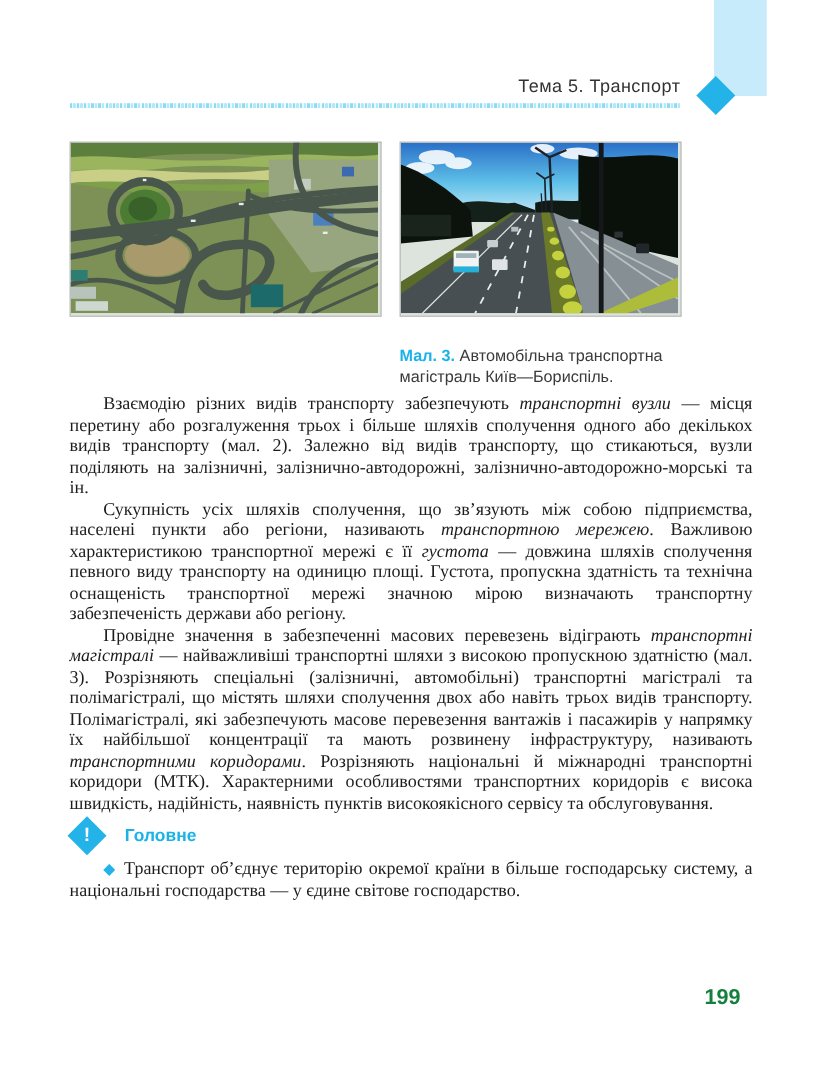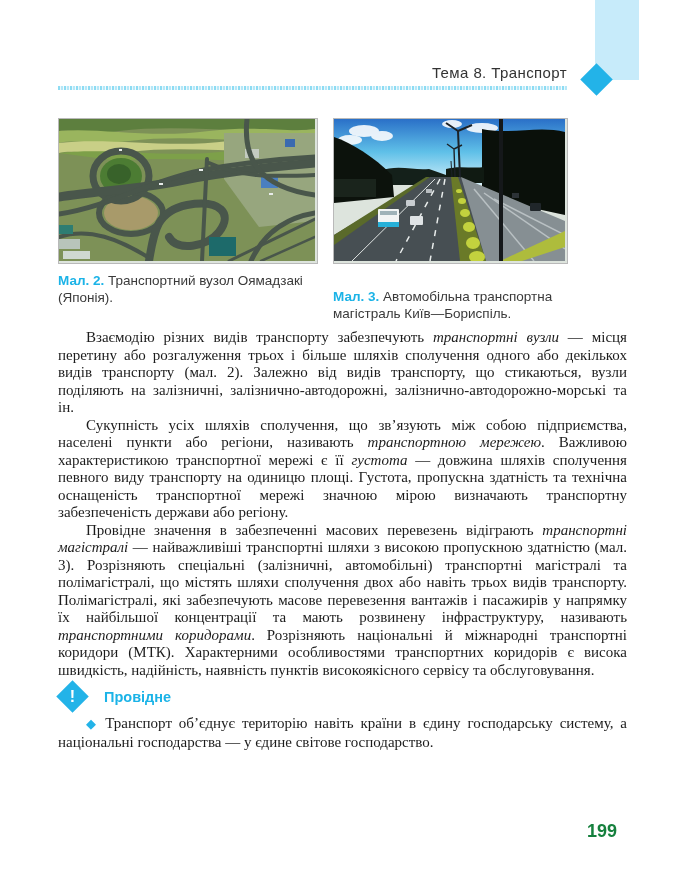--- a/index.html
+++ b/index.html
@@ -47,21 +47,21 @@
   .page-number{left:587px;top:821px;font-family:"Liberation Sans",sans-serif;
       font-weight:bold;font-size:18px;color:#15803d;}
 </style>
 </head>
 <body>
 
 <div class="page">
 
   <div class="abs corner-bar"></div>
   <div class="abs corner-diamond"></div>
-  <div class="abs header-title">Тема 8. Транспорт</div>
+  <div class="abs header-title">Тема 5. Транспорт</div>
   <div class="abs dotted-rule"></div>
 
   <div class="abs figure fig1">
     <svg width="256" height="142" viewBox="0 0 256 142">
       <rect x="0" y="0" width="256" height="142" fill="#7d9157"></rect>
 
       <path d="M0,0 H256 V10 C200,16 120,4 60,12 C30,16 10,10 0,12 Z" fill="#5d7f3e"></path>
       <path d="M0,12 C40,8 90,20 150,12 C200,6 230,14 256,10 V20 C200,26 130,14 70,22 C35,26 15,20 0,24 Z" fill="#9ab55e"></path>
       <path d="M0,24 C50,18 110,30 170,22 C210,17 235,24 256,20 V30 C200,37 130,25 70,33 C35,37 15,30 0,34 Z" fill="#c9cf87"></path>
       <path d="M0,34 C50,28 110,40 170,32 C210,27 235,34 256,30 V40 C190,46 120,36 60,42 Z" fill="#7da049"></path>
@@ -174,36 +174,33 @@
         <rect x="46" y="92" width="17" height="4" fill="#9fb2b8"></rect>
         <rect x="76" y="97" width="13" height="9" rx="1" fill="#dfe3e5"></rect>
         <rect x="72" y="81" width="9" height="6" rx="1" fill="#c8cdd1"></rect>
         <rect x="92" y="70" width="6" height="4" fill="#b8bdc0"></rect>
         <rect x="196" y="84" width="11" height="8" rx="1" fill="#20262a"></rect>
         <rect x="178" y="74" width="7" height="5" fill="#2c3236"></rect>
       </g>
     </svg>
   </div>
 
-  <div class="abs caption cap1">
-    <span class="cap-label">Мал. 2.</span><span> Транспортний вузол Оямадзакі (Японія).</span>
-  </div>
   <div class="abs caption cap2">
     <span class="cap-label">Мал. 3.</span><span> Автомобільна транспортна магістраль Київ—Бориспіль.</span>
   </div>
 
   <div class="abs body-text">
     <p><span>Взаємодію різних видів транспорту забезпечують </span><span class="it">транспортні вузли</span><span> — місця перетину або розгалуження трьох і більше шляхів сполучення одного або декількох видів транспорту (мал. 2). Залежно від видів транспорту, що стикаються, вузли поділяють на залізничні, залізнично-автодорожні, залізнично-автодорожно-морські та ін.</span></p>
     <p><span>Сукупність усіх шляхів сполучення, що зв’язують між собою підприємства, населені пункти або регіони, називають </span><span class="it">транспортною мережею</span><span>. Важливою характеристикою транспортної мережі є її </span><span class="it">густота</span><span> — довжина шляхів сполучення певного виду транспорту на одиницю площі. Густота, пропускна здатність та технічна оснащеність транспортної мережі значною мірою визначають транспортну забезпеченість держави або регіону.</span></p>
     <p><span>Провідне значення в забезпеченні масових перевезень відіграють </span><span class="it">транспортні магістралі</span><span> — найважливіші транспортні шляхи з високою пропускною здатністю (мал. 3). Розрізняють спеціальні (залізничні, автомобільні) транспортні магістралі та полімагістралі, що містять шляхи сполучення двох або навіть трьох видів транспорту. Полімагістралі, які забезпечують масове перевезення вантажів і пасажирів у напрямку їх найбільшої концентрації та мають розвинену інфраструктуру, називають </span><span class="it">транспортними коридорами</span><span>. Розрізняють національні й міжнародні транспортні коридори (МТК). Характерними особливостями транспортних коридорів є висока швидкість, надійність, наявність пунктів високоякісного сервісу та обслуговування.</span></p>
 
     <div class="golovne-head">
       <div class="golovne-icon">
         <div class="excl">!</div>
       </div>
-      <div class="golovne-title">Провідне</div>
+      <div class="golovne-title">Головне</div>
     </div>
-    <p class="bullet"><span class="marker">◆</span><span>Транспорт об’єднує територію навіть країни в єдину господарську систему, а національні господарства — у єдине світове господарство.</span></p>
+    <p class="bullet"><span class="marker">◆</span><span>Транспорт об’єднує територію окремої країни в більше господарську систему, а національні господарства — у єдине світове господарство.</span></p>
   </div>
 
   <div class="abs page-number">199</div>
 
 </div>
 
 </body></html>

